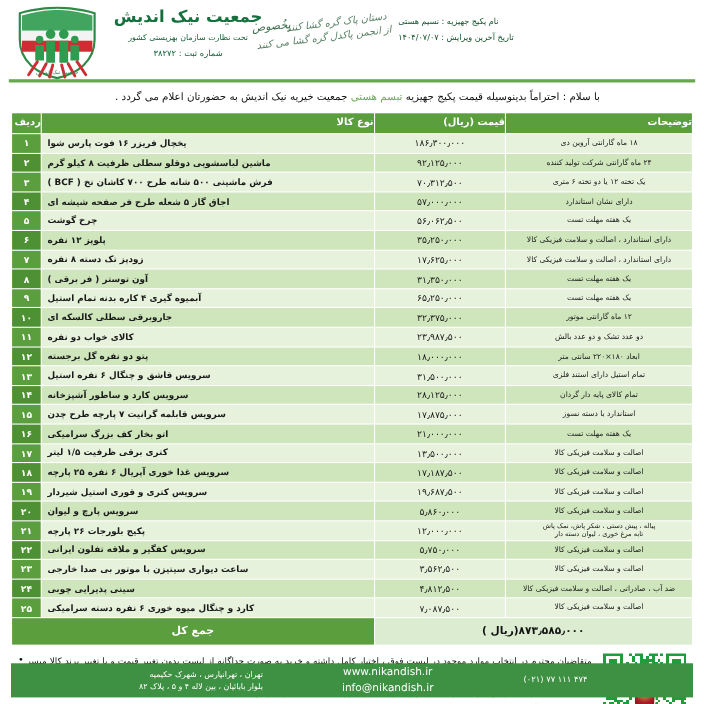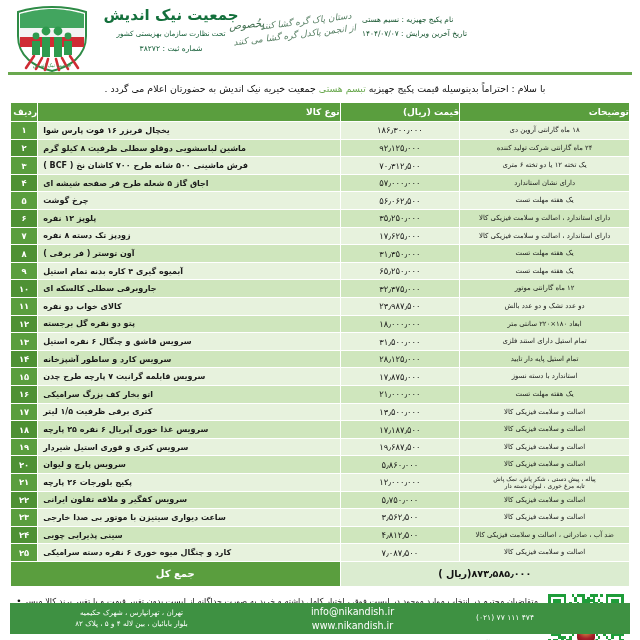--- a/index.html
+++ b/index.html
@@ -145,21 +145,21 @@
     border: 1.4px solid #ffffff;
   }
 
   
   .footer-bar {
     position: absolute; left: 10px; right: 10px; bottom: 6px;
     height: 31px; background: #3e9142; color: #ffffff;
     display: flex; flex-direction: row-reverse; align-items: center;
     padding: 0 14px;
   }
-  .f-addr { flex: 0 0 auto; width: 215px; text-align: center; font-size: 7.2px; line-height: 1.5; }
+  .f-addr { flex: 0 0 auto; width: 215px; text-align: right; font-size: 7.2px; line-height: 1.5; }
   .f-web  { flex: 1 1 auto; text-align: center; font-size: 9.6px; line-height: 1.4;
             font-family: "DejaVu Sans", sans-serif; direction: ltr; }
   .f-tel  { flex: 0 0 auto; width: 150px; text-align: left; font-size: 7.6px; line-height: 1.6; direction: ltr; padding-left: 10px;}
 </style>
 </head>
 <body>
 
 <div class="page">
 
   <div class="header">
@@ -299,21 +299,21 @@
             <td class="c-item">پتو دو نفره گل برجسته</td>
             <td class="c-no">۱۲</td>
           </tr>
           <tr class="odd">
             <td class="c-desc">تمام استیل دارای استند فلزی</td>
             <td class="c-price">۳۱٫۵۰۰٫۰۰۰</td>
             <td class="c-item">سرویس قاشق و چنگال ۶ نفره استیل</td>
             <td class="c-no">۱۳</td>
           </tr>
           <tr class="even">
-            <td class="c-desc">تمام استیل پایه دار تایید</td>
+            <td class="c-desc">تمام کالای پایه دار گردان</td>
             <td class="c-price">۲۸٫۱۲۵٫۰۰۰</td>
             <td class="c-item">سرویس کارد و ساطور آشپزخانه</td>
             <td class="c-no">۱۴</td>
           </tr>
           <tr class="odd">
             <td class="c-desc">استاندارد با دسته نسوز</td>
             <td class="c-price">۱۷٫۸۷۵٫۰۰۰</td>
             <td class="c-item">سرویس قابلمه گرانیت ۷ پارچه طرح چدن</td>
             <td class="c-no">۱۵</td>
           </tr>
@@ -813,21 +813,21 @@
       <div class="qr-logo"></div>
     </div>
   </div>
 
   <div class="footer-bar">
     <div class="f-addr">
       <div>تهران ، تهرانپارس ، شهرک حکیمیه</div>
       <div>بلوار بابائیان ، بین لاله ۴ و ۵ ، پلاک ۸۲</div>
     </div>
     <div class="f-web">
+      <div>www.nikandish.ir</div>
       <div>info@nikandish.ir</div>
-      <div>www.nikandish.ir</div>
     </div>
     <div class="f-tel">
       <div>(۰۲۱) ۷۷ ۱۱۱ ۴۷۴</div>
     </div>
   </div>
 
 </div>
 
 </body></html>

